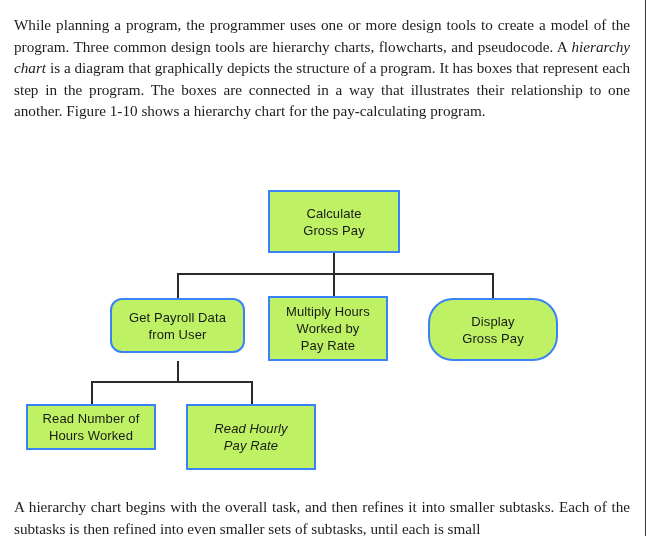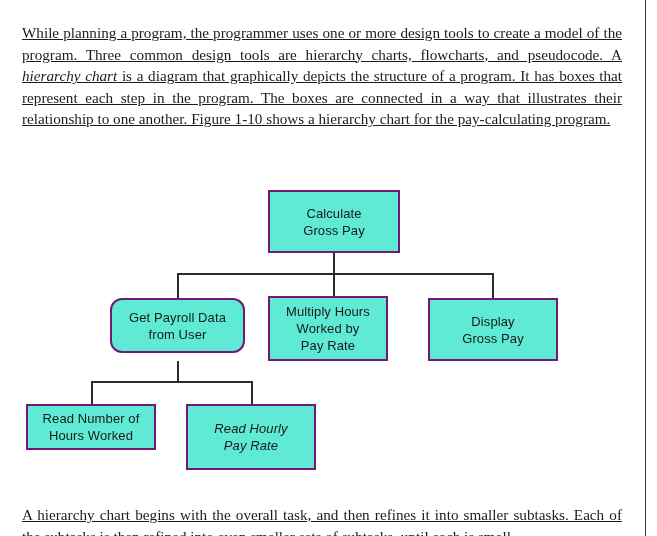--- a/index.html
+++ b/index.html
@@ -39,38 +39,37 @@
     color: #1c1c1c;
     -moz-text-align-last: left;
     text-align-last: left;
   }
   .prose-top { top: 6px; }
   .prose-bottom { top: 488px; }
   .prose em {
     font-style: italic;
   }
   .prose p {
-    margin: 16px;
-    text-decoration: underline;
+    margin: 8px;
   }
 
   
   .figure {
     position: absolute;
     left: 0;
     top: 170px;
     width: 645px;
     height: 310px;
   }
 
   .node {
     position: absolute;
     box-sizing: border-box;
-    border: 2px solid #701a75;
-    background: #5eead4;
+    border: 2px solid #3b82f6;
+    background: #bef264;
     display: flex;
     align-items: center;
     justify-content: center;
     text-align: center;
     font-family: "Liberation Sans", "DejaVu Sans", sans-serif;
     font-size: 13px;
     line-height: 17px;
     color: #1a1a1a;
     white-space: pre-line;
     letter-spacing: 0.1px;
@@ -114,21 +113,21 @@
   <div class="node" style="left:268px; top:20px; width:132px; height:63px;">Calculate
 Gross Pay</div>
 
   <div class="node" style="left:110px; top:128px; width:135px; height:55px;border-radius:12px;">Get Payroll Data
 from User</div>
 
   <div class="node" style="left:268px; top:126px; width:120px; height:65px;">Multiply Hours
 Worked by
 Pay Rate</div>
 
-  <div class="node" style="left:428px; top:128px; width:130px; height:63px;">Display
+  <div class="node" style="left:428px; top:128px; width:130px; height:63px;border-radius:25px;">Display
 Gross Pay</div>
 
   <div class="node" style="left:26px; top:234px; width:130px; height:46px;">Read Number of
 Hours Worked</div>
 
   <div class="node" style="left:186px; top:234px; width:130px; height:66px;font-style:italic;">Read Hourly
 Pay Rate</div>
 
 </div>
 

